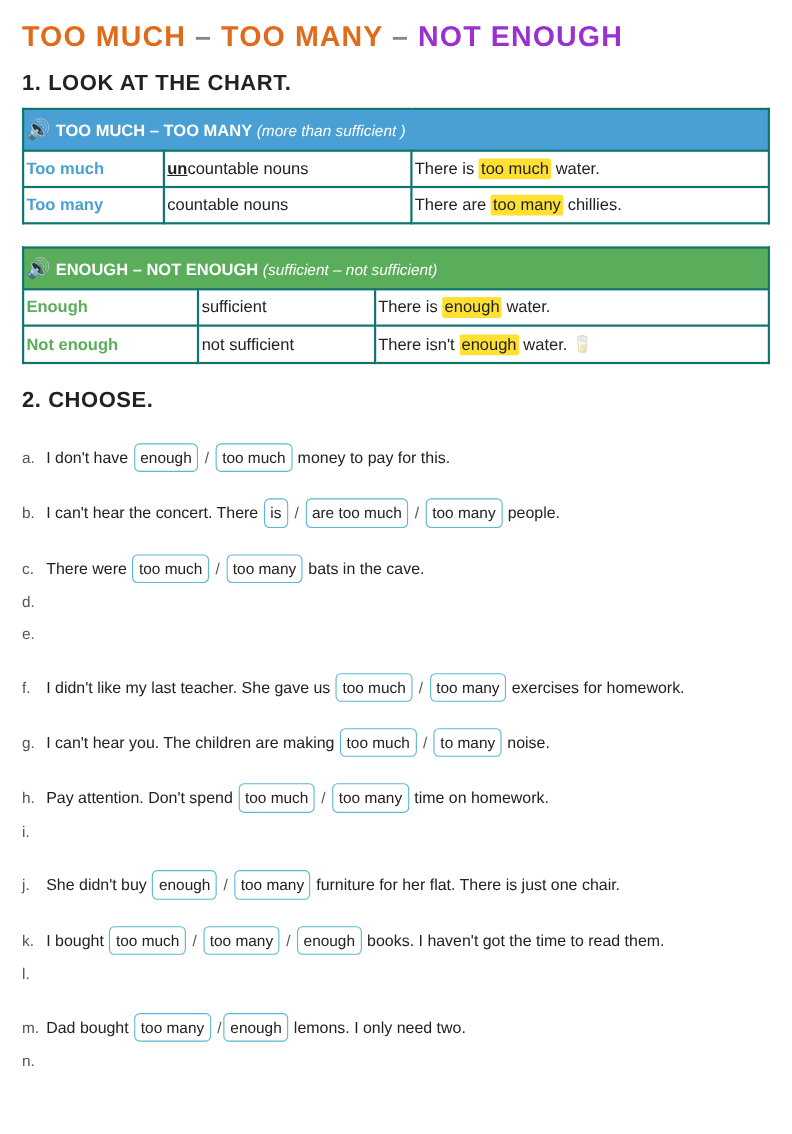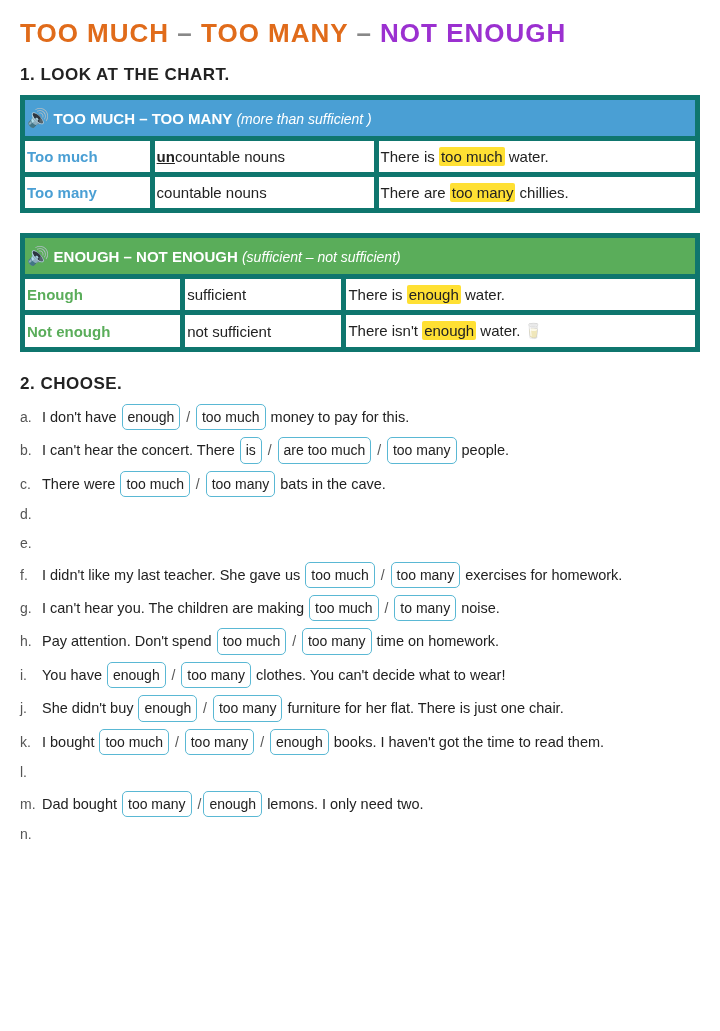--- a/index.html
+++ b/index.html
@@ -19,42 +19,42 @@
       letter-spacing: 1px;
       margin-bottom: 16px;
       font-family: 'Arial Black', Arial, sans-serif;
     }
     .title-too { color: #e06b1a; }
     .title-dash { color: #888; }
     .title-many { color: #e06b1a; }
     .title-not { color: #9b30d0; }
 
     .section-header {
-      font-size: 17px;
+      font-size: 20px;
       font-weight: 900;
       margin-bottom: 10px;
       letter-spacing: 0.5px;
       color: #222;
       font-family: 'Arial Black', Arial, sans-serif;
     }
 
     
     .chart-block {
       margin-bottom: 18px;
       position: relative;
     }
 
     .chart-table {
       width: 100%;
       border-collapse: collapse;
       border: 1.5px solid #ccc;
     }
     .chart-table td {
       padding: 7px 2px;
-      border: 5px solid #0f766e;
+      border: 2px solid #0f766e;
       vertical-align: middle;
     }
 
     .row-label-blue { color: #4a9fd4; font-weight: bold; font-size: 15px; }
     .row-label-green { color: #5aad5a; font-weight: bold; font-size: 15px; }
 
     .hl-yellow { background: #ffe033; padding: 1px 2px; border-radius: 2px; }
     .underline-word { text-decoration: underline; }
 
     
@@ -89,20 +89,21 @@
     .opt-slash {
       color: #555;
       font-size: 14px;
       margin: 0 1px;
     }
 
     .li-content {
       display: inline;
       font-size: 14.5px;
       line-height: 1.6;
+      margin-top: 17px;
     }
     .speaker-icon { font-size: 18px; }
 
     .header-cell {
       background: #4a9fd4;
       color: #fff;
       font-weight: bold;
       font-size: 15px;
       padding: 8px 12px;
     }
@@ -239,23 +240,20 @@
 
   <li>
     <span class="li-label">h.&nbsp;</span>
     <span class="li-content">
       Pay attention. Don't spend <span class="opt">too much</span><span class="opt-slash"> / </span><span class="opt">too many</span> time on homework.
     </span>
   </li>
 
   <li>
     <span class="li-label">i.&nbsp;</span>
-    <span class="li-content">
-      You have <span class="opt">enough</span><span class="opt-slash"> / </span><span class="opt">too many</span> clothes. You can't decide what to wear!
-    </span>
   </li>
 
   <li>
     <span class="li-label">j.&nbsp;</span>
     <span class="li-content">
       She didn't buy <span class="opt">enough</span><span class="opt-slash"> / </span><span class="opt">too many</span> furniture for her flat. There is just one chair.
     </span>
   </li>
 
   <li>

